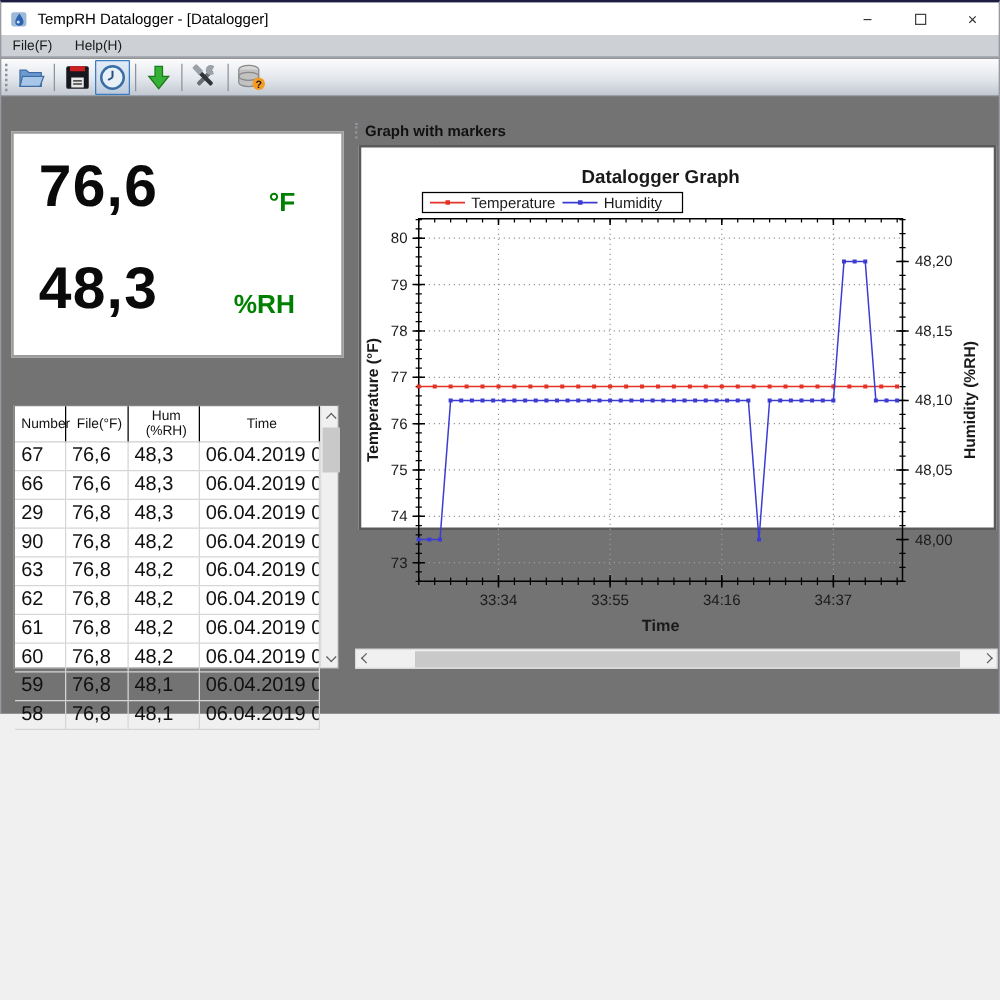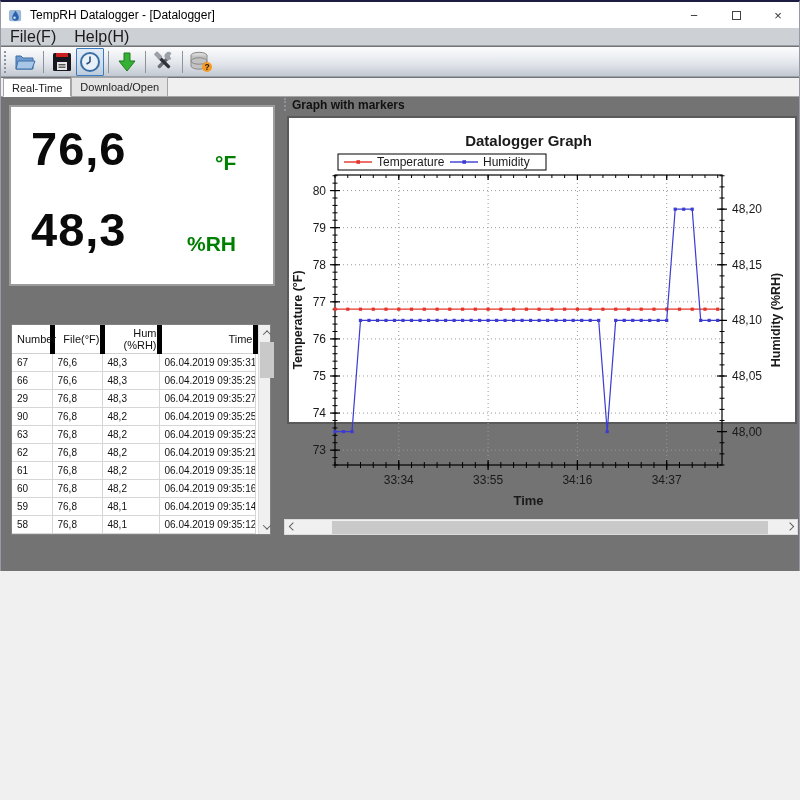--- a/index.html
+++ b/index.html
@@ -8,42 +8,42 @@
             border-top:2px solid #1d1d44; border-left:1px solid #9a9aa6; border-right:1px solid #9a9aa6; }
   
   .titlebar { position:absolute; left:0; top:0; width:100%; height:26px; background:#ffffff; display:flex; align-items:center; }
   .app-icon { width:15px; height:15px; margin-left:7px; }
   .title-text { font-size:12px; color:#000; margin-left:7px; }
   .win-btns { position:absolute; right:0; top:0; height:26px; display:flex; }
   .win-btn { width:42px; height:26px; display:flex; align-items:center; justify-content:center; color:#333; font-size:13px; cursor:default; }
   .maxbox { width:9px; height:9px; border:1px solid #444; display:inline-block; }
   
   .menubar { position:absolute; left:0; top:26px; width:100%; height:18px; background:#cdd0d4; border-bottom:1px solid #9aa0a8; display:flex; align-items:center; }
-  .menu-item { font-size:16px; color:#1a1a1a; padding:0 9px; height:100%; display:flex; align-items:center; }
+  .menu-item { font-size:11px; color:#1a1a1a; padding:0 9px; height:100%; display:flex; align-items:center; }
   
   .toolbar { position:absolute; left:0; top:45px; width:100%; height:30px;
              background:linear-gradient(#fcfcfd, #e3e7ec 55%, #c3c9d2); border-bottom:1px solid #98a0aa; display:flex; align-items:center; }
   .grip-v { width:3px; height:22px; border-left:2px dotted #8d939b; margin:0 4px 0 3px; }
   .tb-btn { width:28px; height:28px; display:flex; align-items:center; justify-content:center; }
   .tb-btn.selected { border:1px solid #3b7bbf; background:rgba(160,200,240,.25); border-radius:1px; }
   .tb-sep { width:1px; height:22px; background:#8d939b; margin:0 4px; }
   
   .tabstrip { position:absolute; left:0; top:76px; width:100%; height:19px; border-bottom:1px solid #a5a5a5; background:#f0f0f0; display:flex; align-items:flex-end; padding-left:2px; }
   .tab { font-size:11px; padding:3px 8px 3px 8px; border:1px solid #a5a5a5; border-bottom:none; background:#e4e4e4; color:#222; position:relative; }
   .tab.active { background:#fff; height:19px; margin-bottom:-1px; border-bottom:1px solid #fff; z-index:2; }
   
   .readout { position:absolute; left:8px; top:103px; width:266px; height:181px; background:#fff; border:2px solid #9c9c9c; }
   .ro-row { position:absolute; left:0; width:100%; display:flex; align-items:baseline; }
   .ro-val { font-size:47px; font-weight:bold; color:#0a0a0a; margin-left:20px; letter-spacing:1px; }
   .ro-unit { font-size:21px; font-weight:bold; color:#008000; position:absolute; }
   
   .dtable { position:absolute; left:10px; top:322px; width:260px; height:211px; background:#fff; border:1px solid #828282; display:flex; }
   table.grid { border-collapse:collapse; width:243px; table-layout:fixed; }
-  table.grid th { font-size:11px; font-weight:normal; text-align:right; padding:2px 0 2px 5px; border-right:5px solid #000000; border-bottom:1px solid #d0d0d0; height:19px; color:#111; }
-  table.grid td { font-size:10px; padding:2px 0 2px 5px; border-right:1px solid #d6d6d6; border-bottom:1px solid #d6d6d6; height:18px; color:#111; white-space:nowrap; overflow:hidden; }
+  table.grid th { font-size:11px; font-weight:normal; text-align:center; padding:2px 0 2px 5px; border-right:1px solid #000000; border-bottom:1px solid #d0d0d0; height:19px; color:#111; }
+  table.grid td { font-size:16px; padding:2px 0 2px 5px; border-right:1px solid #d6d6d6; border-bottom:1px solid #d6d6d6; height:18px; color:#111; white-space:nowrap; overflow:hidden; }
   .vscroll { width:16px; background:#f0f0f0; border-left:1px solid #dcdcdc; position:relative; }
   .vthumb { position:absolute; left:1px; width:14px; background:#c9c9c9; }
   .sarrow { position:absolute; left:0; width:16px; height:15px; display:flex; align-items:center; justify-content:center; }
   .chev { width:6px; height:6px; border-left:1.5px solid #5c5c5c; border-top:1.5px solid #5c5c5c; display:inline-block; }
   .chev.up { transform:rotate(45deg) translate(1px,1px); }
   .chev.down { transform:rotate(-135deg) translate(1px,1px); }
   .chev.left { transform:rotate(-45deg) translate(1px,-1px); }
   .chev.right { transform:rotate(135deg) translate(-1px,1px); }
   
   .graph-header { position:absolute; left:283px; top:95px; height:15px; display:flex; align-items:center; }
@@ -137,24 +137,20 @@
       <svg width="26" height="24" viewBox="0 0 26 24">
         <ellipse cx="11" cy="5.5" rx="8" ry="3.2" fill="#d8d8d8" stroke="#8a8a8a"></ellipse>
         <path d="M3 5.5 L3 16 a8 3.2 0 0 0 16 0 L19 5.5" fill="#c2c2c2" stroke="#8a8a8a"></path>
         <ellipse cx="11" cy="11" rx="8" ry="3.2" fill="none" stroke="#8a8a8a"></ellipse>
         <circle cx="19" cy="17" r="5" fill="#f59a23"></circle>
         <text x="19" y="20.2" text-anchor="middle" font-size="8.5" font-weight="bold" fill="#fff">?</text>
       </svg>
     </div>
   </div>
 
-  <div class="tabstrip">
-    <div class="tab active">Real-Time</div>
-    <div class="tab">Download/Open</div>
-  </div>
 
   <div class="readout">
     <div class="ro-row" style="top:14px;">
       <span class="ro-val">76,6</span>
       <span class="ro-unit" style="left:204px; top:30px;">°F</span>
     </div>
     <div class="ro-row" style="top:95px;">
       <span class="ro-val">48,3</span>
       <span class="ro-unit" style="left:176px; top:30px;">%RH</span>
     </div>

